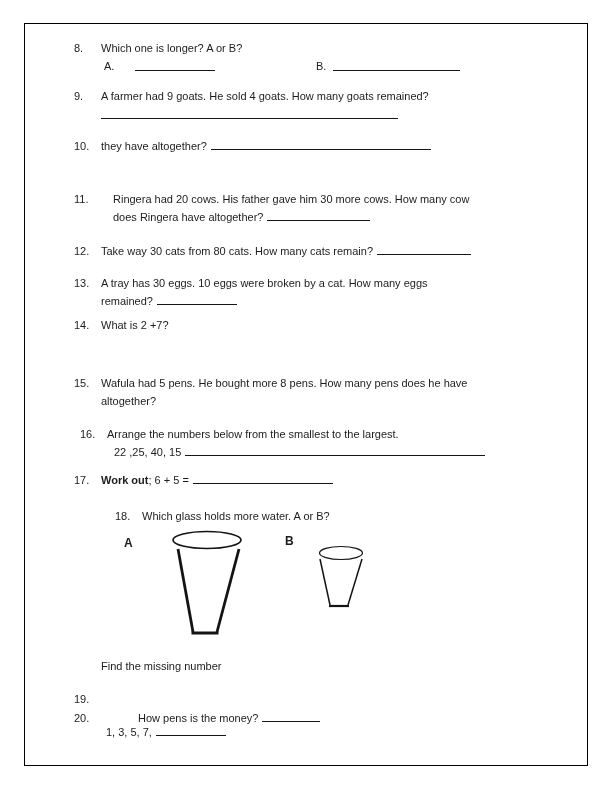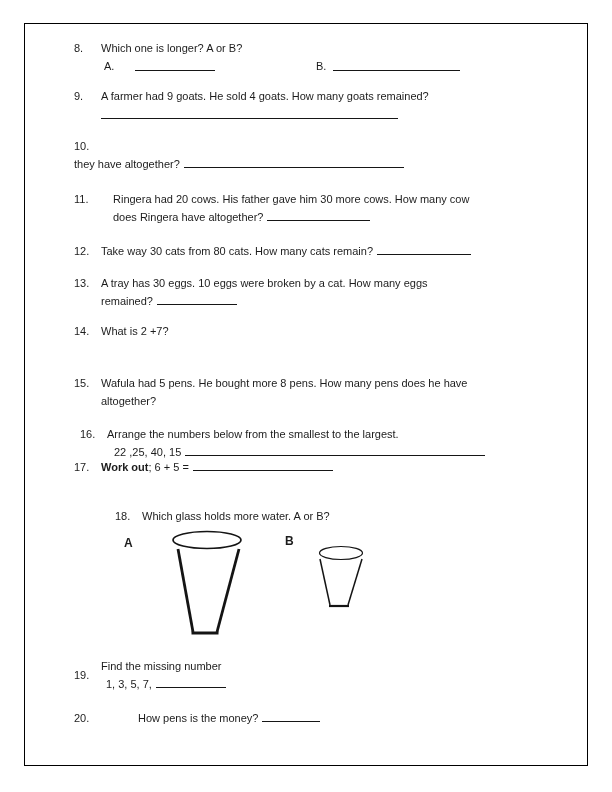--- a/index.html
+++ b/index.html
@@ -55,21 +55,21 @@
   </div>
 
   <div class="q" style="top:63px;">
     <span class="qnum">9.</span>
     <div class="qbody">
       <span class="line">A farmer had 9 goats. He sold 4 goats. How many goats remained?</span>
       <span class="blank" style="width:297px; margin-left:0; margin-top:13px; display:block; height:0; border-bottom-width:1.3px;"></span>
     </div>
   </div>
 
-  <div class="q" style="top:113px;flex-direction:column;">
+  <div class="q" style="top:113px;">
     <span class="qnum">10.</span>
     <div class="qbody">
       <span class="line"><span>they have altogether?</span><span class="blank" style="width:220px;"></span></span>
     </div>
   </div>
 
   <div class="q" style="top:166px;gap:12px;">
     <span class="qnum">11.</span>
     <div class="qbody">
       <span class="line">Ringera had 20 cows. His father gave him 30 more cows. How many cow</span>
@@ -85,21 +85,21 @@
   </div>
 
   <div class="q" style="top:250px;">
     <span class="qnum">13.</span>
     <div class="qbody">
       <span class="line">A tray has 30 eggs. 10 eggs were broken by a cat. How many eggs</span>
       <span class="line"><span>remained?</span><span class="blank" style="width:80px;"></span></span>
     </div>
   </div>
 
-  <div class="q" style="top:298px;justify-content:flex-end;">
+  <div class="q" style="top:292px;justify-content:flex-end;">
     <span class="qnum">14.</span>
     <div class="qbody">
       <span class="line">What is 2 +7?</span>
     </div>
   </div>
 
   <div class="q" style="top:350px;">
     <span class="qnum">15.</span>
     <div class="qbody">
       <span class="line">Wafula had 5 pens. He bought more 8 pens. How many pens does he have</span>
@@ -108,21 +108,21 @@
   </div>
 
   <div class="q" style="top:401px;margin-left:6px;">
     <span class="qnum">16.</span>
     <div class="qbody">
       <span class="line">Arrange the numbers below from the smallest to the largest.</span>
       <span class="line" style="padding-left:7px;"><span>22 ,25, 40, 15</span><span class="blank" style="width:300px;"></span></span>
     </div>
   </div>
 
-  <div class="q" style="top:434px;align-items:center;">
+  <div class="q" style="top:447px;align-items:center;">
     <span class="qnum">17.</span>
     <div class="qbody">
       <span class="line"><span class="bold">Work out</span><span>; 6 + 5 =</span><span class="blank" style="width:140px;"></span></span>
     </div>
   </div>
 
   <div class="q" style="top:483px;margin-left:41px;">
     <span class="qnum">18.</span>
     <div class="qbody">
       <span class="line">Which glass holds more water. A or B?</span>
@@ -146,21 +146,21 @@
       <line x1="295" y1="32" x2="305" y2="78" stroke-width="1.5"></line>
       <line x1="337" y1="32" x2="323" y2="78" stroke-width="1.5"></line>
       <line x1="304" y1="79" x2="324" y2="79" stroke-width="2.2"></line>
     </g>
   </svg>
 
   <div class="q" style="top:633px;align-items:center;">
     <span class="qnum">19.</span>
     <div class="qbody">
       <span class="line">Find the missing number</span>
-      <span class="line" style="padding-left:5px;"><span>1, 3, 5, 7,</span><span class="blank" style="width:70px;"></span></span>
+      <span class="line" style="padding-left:5px;margin-top:48px;"><span>1, 3, 5, 7,</span><span class="blank" style="width:70px;"></span></span>
     </div>
   </div>
 
   <div class="q" style="top:685px;gap:37px;">
     <span class="qnum">20.</span>
     <div class="qbody">
       <span class="line"><span>How pens is the money?</span><span class="blank" style="width:58px;"></span></span>
     </div>
   </div>
 

